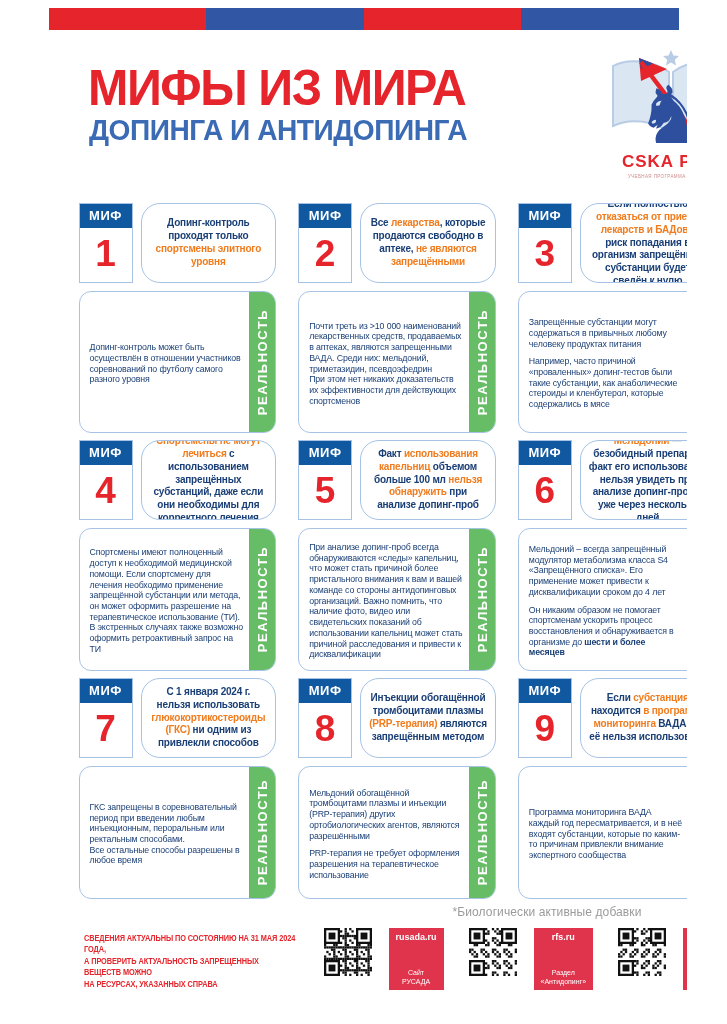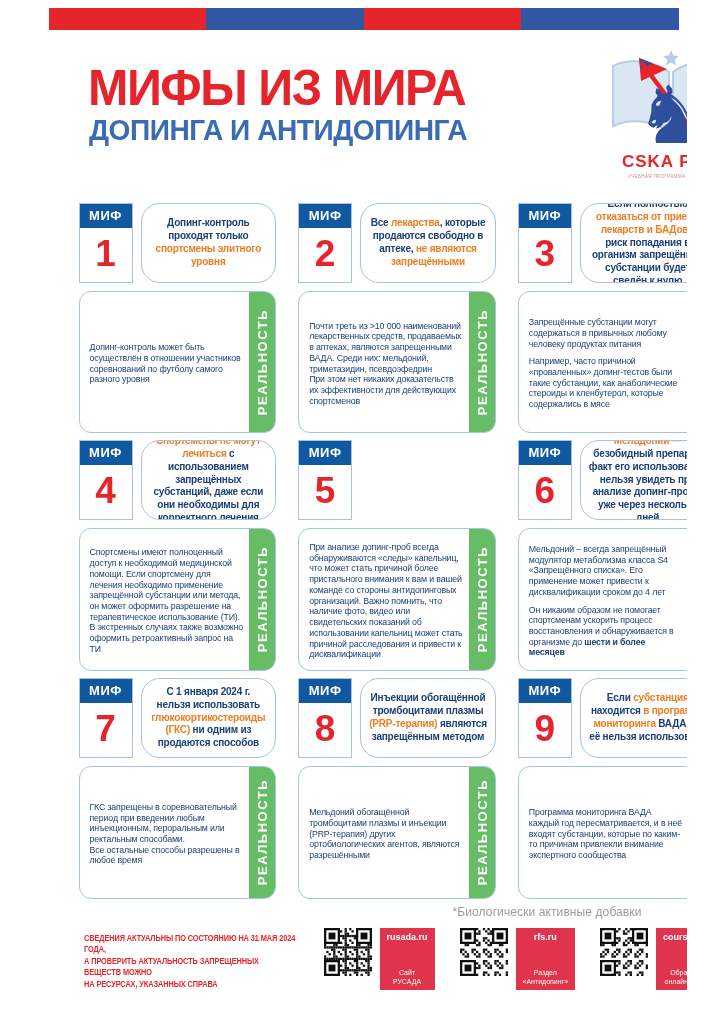--- a/index.html
+++ b/index.html
@@ -109,21 +109,21 @@
   .footer-note {
     position:absolute; left:43px; top:933px; width:235px;
     font-size:8.2px; font-weight:bold; line-height:1.4;
     color:var(--c-red,#e5242b); text-transform:uppercase; white-space:pre-line;
     transform:scaleX(0.9); transform-origin:left top; letter-spacing:-0.1px;
   }
   .qr-section { position:absolute; left:283px; top:928px; display:flex; gap:25px; align-items:flex-start; }
   .qr-block { display:flex; align-items:stretch; }
   .qr-code { width:48px; height:48px; flex:0 0 48px; }
   .qr-tag {
-    background:var(--c-footer_red,#e0334c); color:#fff; margin-left:8px;
+    background:var(--c-footer_red,#e0334c); color:#fff; margin-left:17px;
     display:flex; flex-direction:column; justify-content:center;
     text-align:center; padding:4px 7px; min-width:48px; box-sizing:border-box;gap:23px;
   }
   .qr-url   { font-weight:bold; font-size:9px; margin-bottom:3px; white-space:nowrap; }
   .qr-label { font-size:7px; line-height:1.3; white-space:pre-line; }
 </style>
 </head>
 <body>
 
 <div class="page">
@@ -234,20 +234,23 @@
       </div>
     </div>
   </div>
 
   <div class="card row2">
     <div class="myth-row">
       <div class="badge">
         <div class="badge-head">МИФ</div>
         <div class="badge-num">5</div>
       </div>
+      <div class="myth-box">
+        <p class="myth-text"><span class="seg-n">Факт </span><span class="seg-o">использования капельниц</span><span class="seg-n"> объемом больше 100 мл </span><span class="seg-o">нельзя обнаружить</span><span class="seg-n"> при анализе допинг-проб</span></p>
+      </div>
     </div>
     <div class="reality-box">
       <div class="reality-content">
             <p><span class="seg-n">При анализе допинг-проб всегда обнаруживаются «следы» капельниц, что может стать причиной более пристального внимания к вам и вашей команде со стороны антидопинговых организаций. Важно помнить, что наличие фото, видео или свидетельских показаний об использовании капельниц может стать причиной расследования и привести к дисквалификации</span></p>
           </div>
       <div class="reality-ribbon">
         <span class="ribbon-text">РЕАЛЬНОСТЬ</span>
       </div>
     </div>
   </div>
@@ -273,21 +276,21 @@
     </div>
   </div>
 
   <div class="card row3">
     <div class="myth-row">
       <div class="badge">
         <div class="badge-head">МИФ</div>
         <div class="badge-num">7</div>
       </div>
       <div class="myth-box">
-        <p class="myth-text"><span class="seg-n">С 1 января 2024 г. нельзя использовать </span><span class="seg-o">глюкокортикостероиды (ГКС)</span><span class="seg-n"> ни одним из продаются способов</span></p>
+        <p class="myth-text"><span class="seg-n">С 1 января 2024 г. нельзя использовать </span><span class="seg-o">глюкокортикостероиды (ГКС)</span><span class="seg-n"> ни одним из привлекли способов</span></p>
       </div>
     </div>
     <div class="reality-box">
       <div class="reality-content">
             <p><span class="seg-n">ГКС запрещены в соревновательный период при введении любым инъекционным, пероральным или ректальным способами.
 Все остальные способы разрешены в любое время</span></p>
           </div>
       <div class="reality-ribbon">
         <span class="ribbon-text">РЕАЛЬНОСТЬ</span>
       </div>
@@ -300,20 +303,21 @@
         <div class="badge-head">МИФ</div>
         <div class="badge-num">8</div>
       </div>
       <div class="myth-box">
         <p class="myth-text"><span class="seg-n">Инъекции обогащённой тромбоцитами плазмы </span><span class="seg-o">(PRP-терапия)</span><span class="seg-n"> являются запрещённым методом</span></p>
       </div>
     </div>
     <div class="reality-box">
       <div class="reality-content">
             <p><span class="seg-n">Мельдоний обогащённой тромбоцитами плазмы и инъекции (PRP-терапия) других ортобиологических агентов, являются разрешёнными</span></p>
+            <p><span class="seg-n">PRP-терапия не требует оформления разрешения на терапевтическое использование</span></p>
           </div>
       <div class="reality-ribbon">
         <span class="ribbon-text">РЕАЛЬНОСТЬ</span>
       </div>
     </div>
   </div>
 
   <div class="card row3">
     <div class="myth-row">
       <div class="badge">

